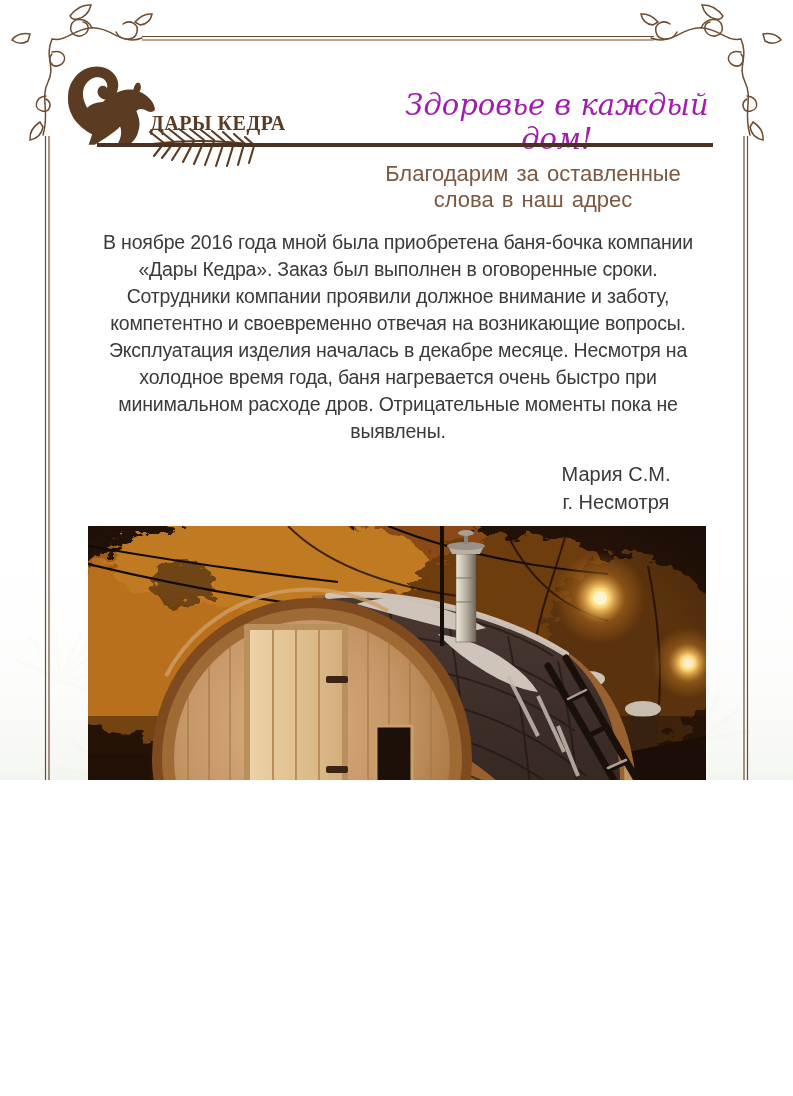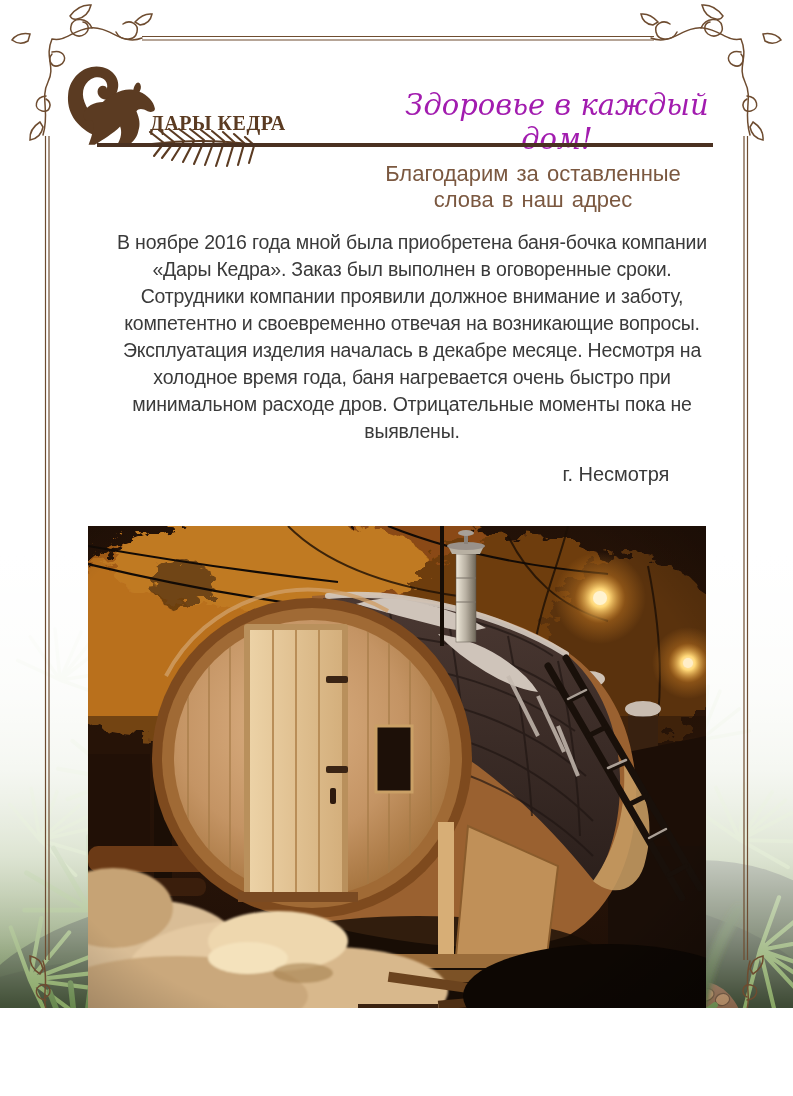--- a/index.html
+++ b/index.html
@@ -1,37 +1,37 @@
 <!DOCTYPE html>
 <html><head>
 <meta charset="utf-8">
 <style>
   html,body{margin:0;padding:0;background:#fff;}
-  .page{position:relative;width:793px;height:1008px;background:#ffffff;overflow:hidden;
+  .page{position:relative;width:793px;height:780px;background:#ffffff;overflow:hidden;
         font-family:"Liberation Sans",sans-serif;}
   .abs{position:absolute;}
   
   .bg-pines{position:absolute;left:0;top:480px;width:793px;height:616px;}
   .bg-fade{position:absolute;left:0;top:480px;width:793px;height:616px;pointer-events:none;
     background:linear-gradient(180deg,#ffffff 0%,#ffffff 12%,rgba(255,255,255,.95) 30%,
       rgba(255,255,255,.88) 47%,rgba(255,255,255,.72) 61%,rgba(255,255,255,.46) 74%,
       rgba(255,255,255,.18) 85%,rgba(255,255,255,.03) 93%,rgba(255,255,255,0) 100%);}
   .frame{position:absolute;left:0;top:0;width:793px;height:1096px;pointer-events:none;}
   
   .squirrel{left:58px;top:54px;width:110px;height:96px;}
   .brand{left:150px;top:112px;width:120px;font-family:"Liberation Serif",serif;
          font-weight:bold;font-size:20px;letter-spacing:.5px;color:#5b3b22;white-space:nowrap;}
   .sprig{left:146px;top:128px;width:122px;height:46px;}
   .slogan{left:392px;top:88px;width:330px;text-align:center;
           font-family:"DejaVu Serif",serif;font-style:italic;font-size:29px;color:#a21caf;}
   .rule-thick{left:97px;top:143px;width:616px;height:4px;background:#4a3121;}
   .thanks{left:352px;top:161px;width:362px;text-align:center;font-size:22px;
           word-spacing:2px;color:#7b5840;}
   
-  .body-text{left:100px;top:229px;width:624px;text-align:center;font-size:19.5px;
+  .body-text{left:86px;top:229px;width:624px;text-align:center;font-size:19.5px;
              line-height:27px;letter-spacing:-0.2px;color:#3a3a3a;}
   .signature{left:520px;top:460px;width:192px;text-align:center;font-size:20px;
              line-height:28px;color:#3a3a3a;}
   
   .photo{left:88px;top:526px;width:618px;height:497px;}
 </style>
 </head>
 <body>
 
 <div class="page">
@@ -165,20 +165,21 @@
       <path d="M18,15 L8,28 M28,14 L16,30 M38,13 L26,32 M48,13 L37,34 M58,13 L48,36 M68,13 L59,37 M78,14 L70,38 M88,15 L81,38 M98,16 L92,37 M108,18 L103,35"></path>
     </g>
   </svg>
 
   <div class="abs slogan">Здоровье в каждый дом!</div>
   <div class="abs rule-thick"></div>
   <div class="abs thanks">Благодарим за оставленные слова в наш адрес</div>
 
   <div class="abs body-text">В ноябре 2016 года мной была приобретена баня-бочка компании «Дары Кедра». Заказ был выполнен в оговоренные сроки. Сотрудники компании проявили должное внимание и заботу, компетентно и своевременно отвечая на возникающие вопросы. Эксплуатация изделия началась в декабре месяце. Несмотря на холодное время года, баня нагревается очень быстро при минимальном расходе дров. Отрицательные моменты пока не выявлены.</div>
   <div class="abs signature">
+    <div>Мария С.М.</div>
     <div>г. Несмотря</div>
   </div>
 
   <svg class="abs photo" viewBox="0 0 618 497">
     <defs>
       <linearGradient id="night" x1="0" y1="0" x2="0" y2="1">
         <stop offset="0" stop-color="#221107"></stop>
           <stop offset=".5" stop-color="#2e1709"></stop>
         <stop offset="1" stop-color="#1a0d06"></stop>
       </linearGradient>

